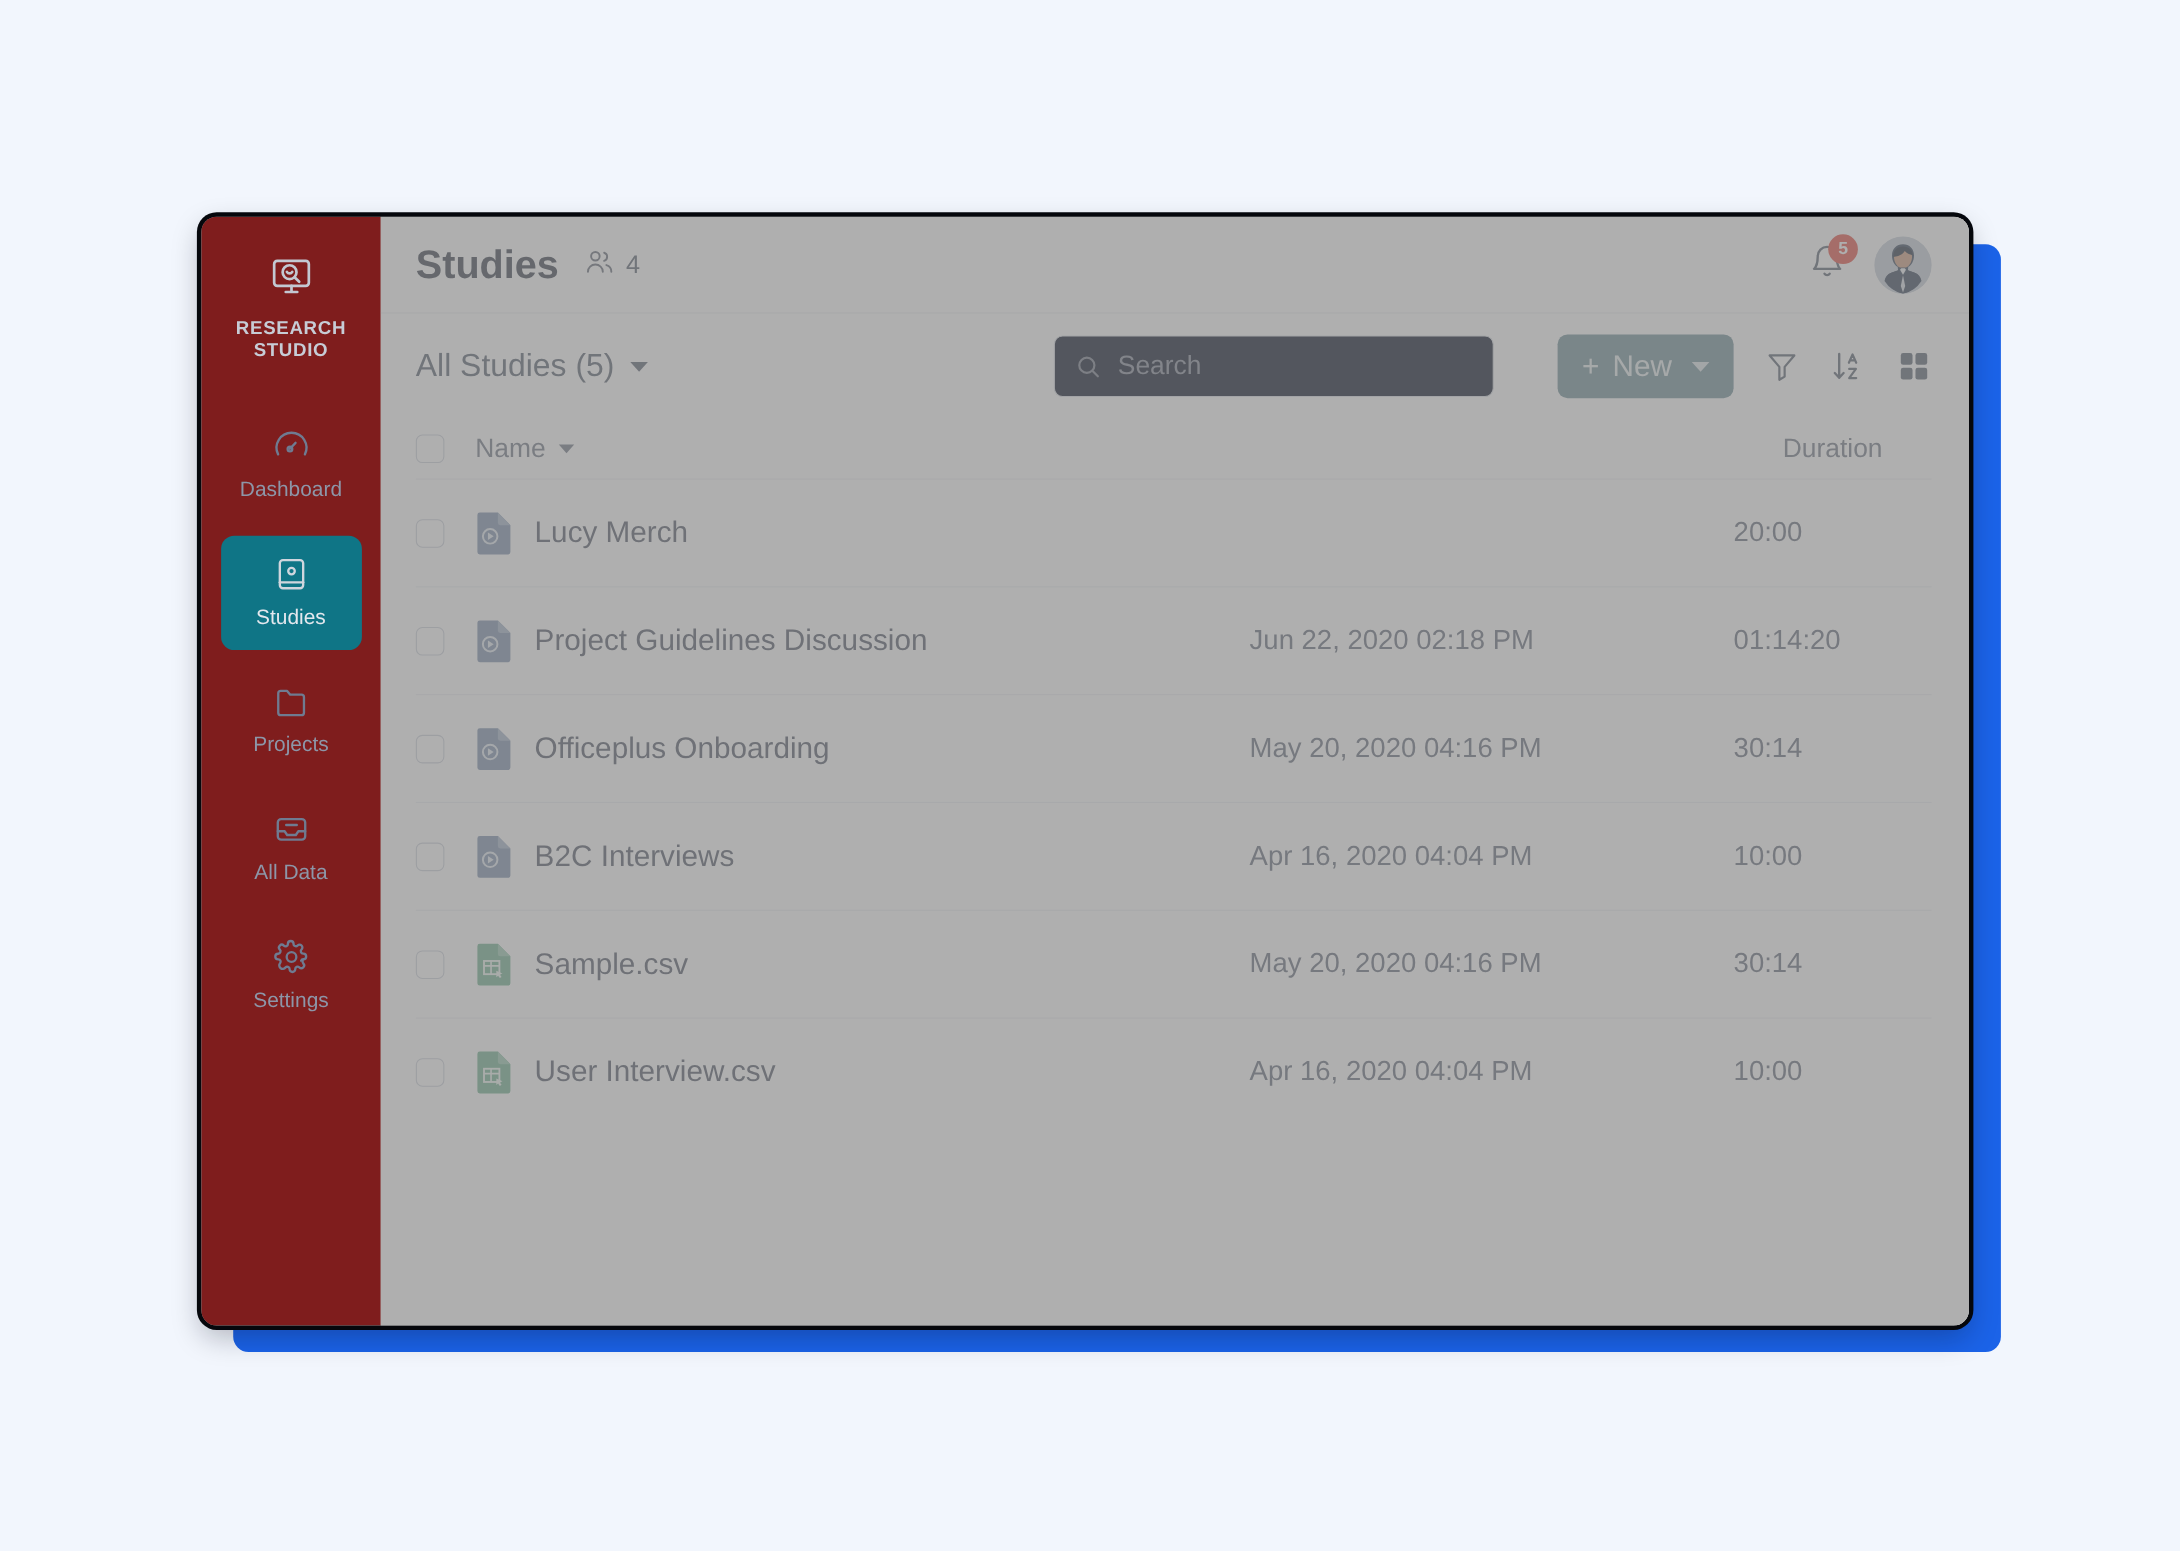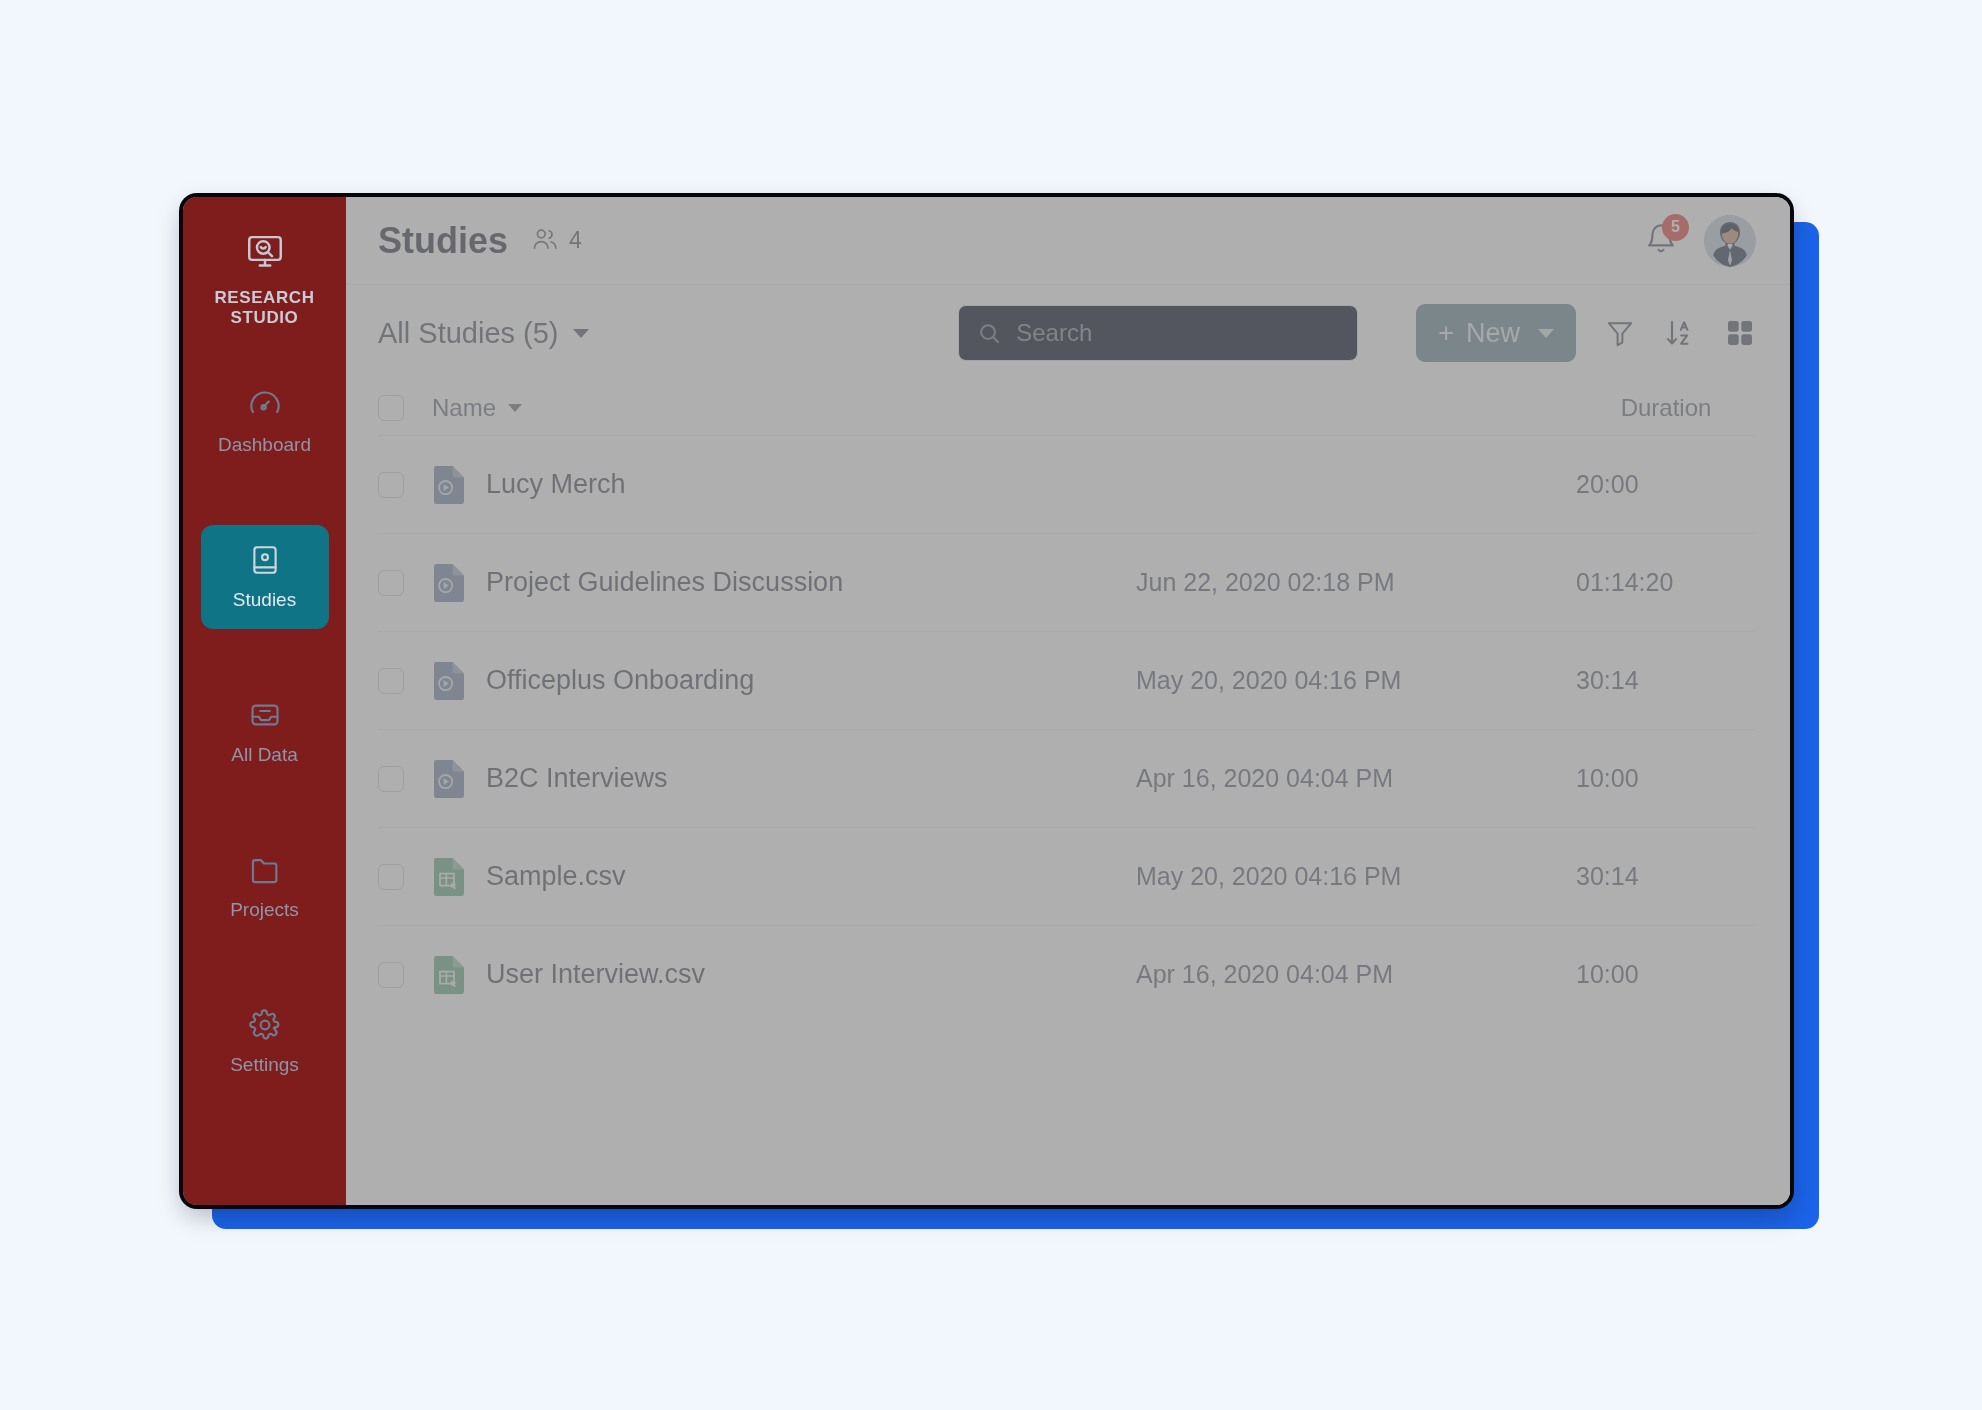--- a/index.html
+++ b/index.html
@@ -50,21 +50,21 @@
   .brand-name {
     margin-top: 11px;
     color: #c7ccd6;
     font-size: 17px;
     font-weight: 700;
     letter-spacing: .6px;
     line-height: 20px;
     text-align: center;
   }
 
-  .nav { margin-top: 42px; width: 100%; display: flex; flex-direction: column; align-items: center; gap: 39px; }
+  .nav { margin-top: 42px; width: 100%; display: flex; flex-direction: column; align-items: center; }
   .nav-item {
     width: 128px; height: 104px;
     margin-bottom: 12px;
     border-radius: 12px;
     display: flex; flex-direction: column;
     align-items: center; justify-content: center;
     gap: 12px;
     cursor: pointer;
   }
   .nav-item .nav-icon { color: #6f7b91; display: flex; }
@@ -227,35 +227,35 @@
               <path d="M4.5 17.2h15"></path>
               <circle cx="12" cy="10" r="2.1"></circle>
             </svg>
           </span>
           <span class="nav-label">Studies</span>
         </div>
 
         <div class="nav-item">
           <span class="nav-icon">
             <svg width="34" height="34" viewBox="0 0 24 24" fill="none" stroke="currentColor" stroke-width="1.5" stroke-linecap="round" stroke-linejoin="round">
+              <path d="M3.5 19V6.6a1.6 1.6 0 0 1 1.6-1.6h4.1l2 2.4h7.2a1.6 1.6 0 0 1 1.6 1.6V19a1.6 1.6 0 0 1-1.6 1.6H5.1A1.6 1.6 0 0 1 3.5 19z"></path>
+            </svg>
+          </span>
+          <span class="nav-label">Projects</span>
+        </div>
+
+        <div class="nav-item">
+          <span class="nav-icon">
+            <svg width="34" height="34" viewBox="0 0 24 24" fill="none" stroke="currentColor" stroke-width="1.5" stroke-linecap="round" stroke-linejoin="round">
               <rect x="3.2" y="5.4" width="17.6" height="13.2" rx="2.2"></rect>
               <path d="M3.2 13.2h4.4l1.6 2.4h5.6l1.6-2.4h4.4"></path>
               <path d="M8.6 9.2h6.8"></path>
             </svg>
           </span>
           <span class="nav-label">All Data</span>
-        </div>
-
-        <div class="nav-item">
-          <span class="nav-icon">
-            <svg width="34" height="34" viewBox="0 0 24 24" fill="none" stroke="currentColor" stroke-width="1.5" stroke-linecap="round" stroke-linejoin="round">
-              <path d="M3.5 19V6.6a1.6 1.6 0 0 1 1.6-1.6h4.1l2 2.4h7.2a1.6 1.6 0 0 1 1.6 1.6V19a1.6 1.6 0 0 1-1.6 1.6H5.1A1.6 1.6 0 0 1 3.5 19z"></path>
-            </svg>
-          </span>
-          <span class="nav-label">Projects</span>
         </div>
 
         <div class="nav-item">
           <span class="nav-icon">
             <svg width="34" height="34" viewBox="0 0 24 24" fill="none" stroke="currentColor" stroke-width="1.5" stroke-linecap="round" stroke-linejoin="round">
               <circle cx="12" cy="12" r="3.1"></circle>
               <path d="M19.2 14.4a1.5 1.5 0 0 0 .3 1.65l.05.05a1.8 1.8 0 1 1-2.55 2.55l-.05-.05a1.5 1.5 0 0 0-1.65-.3 1.5 1.5 0 0 0-.9 1.37v.14a1.8 1.8 0 1 1-3.6 0v-.07a1.5 1.5 0 0 0-.98-1.37 1.5 1.5 0 0 0-1.65.3l-.05.05A1.8 1.8 0 1 1 4.57 16.1l.05-.05a1.5 1.5 0 0 0 .3-1.65 1.5 1.5 0 0 0-1.37-.9h-.14a1.8 1.8 0 1 1 0-3.6h.07a1.5 1.5 0 0 0 1.37-.98 1.5 1.5 0 0 0-.3-1.65l-.05-.05A1.8 1.8 0 1 1 7.05 4.67l.05.05a1.5 1.5 0 0 0 1.65.3h.07A1.5 1.5 0 0 0 9.7 3.65v-.14a1.8 1.8 0 1 1 3.6 0v.07a1.5 1.5 0 0 0 .9 1.37 1.5 1.5 0 0 0 1.65-.3l.05-.05a1.8 1.8 0 1 1 2.55 2.55l-.05.05a1.5 1.5 0 0 0-.3 1.65v.07a1.5 1.5 0 0 0 1.37.9h.14a1.8 1.8 0 1 1 0 3.6h-.07a1.5 1.5 0 0 0-1.37.9z"></path>
             </svg>
           </span>
           <span class="nav-label">Settings</span>

